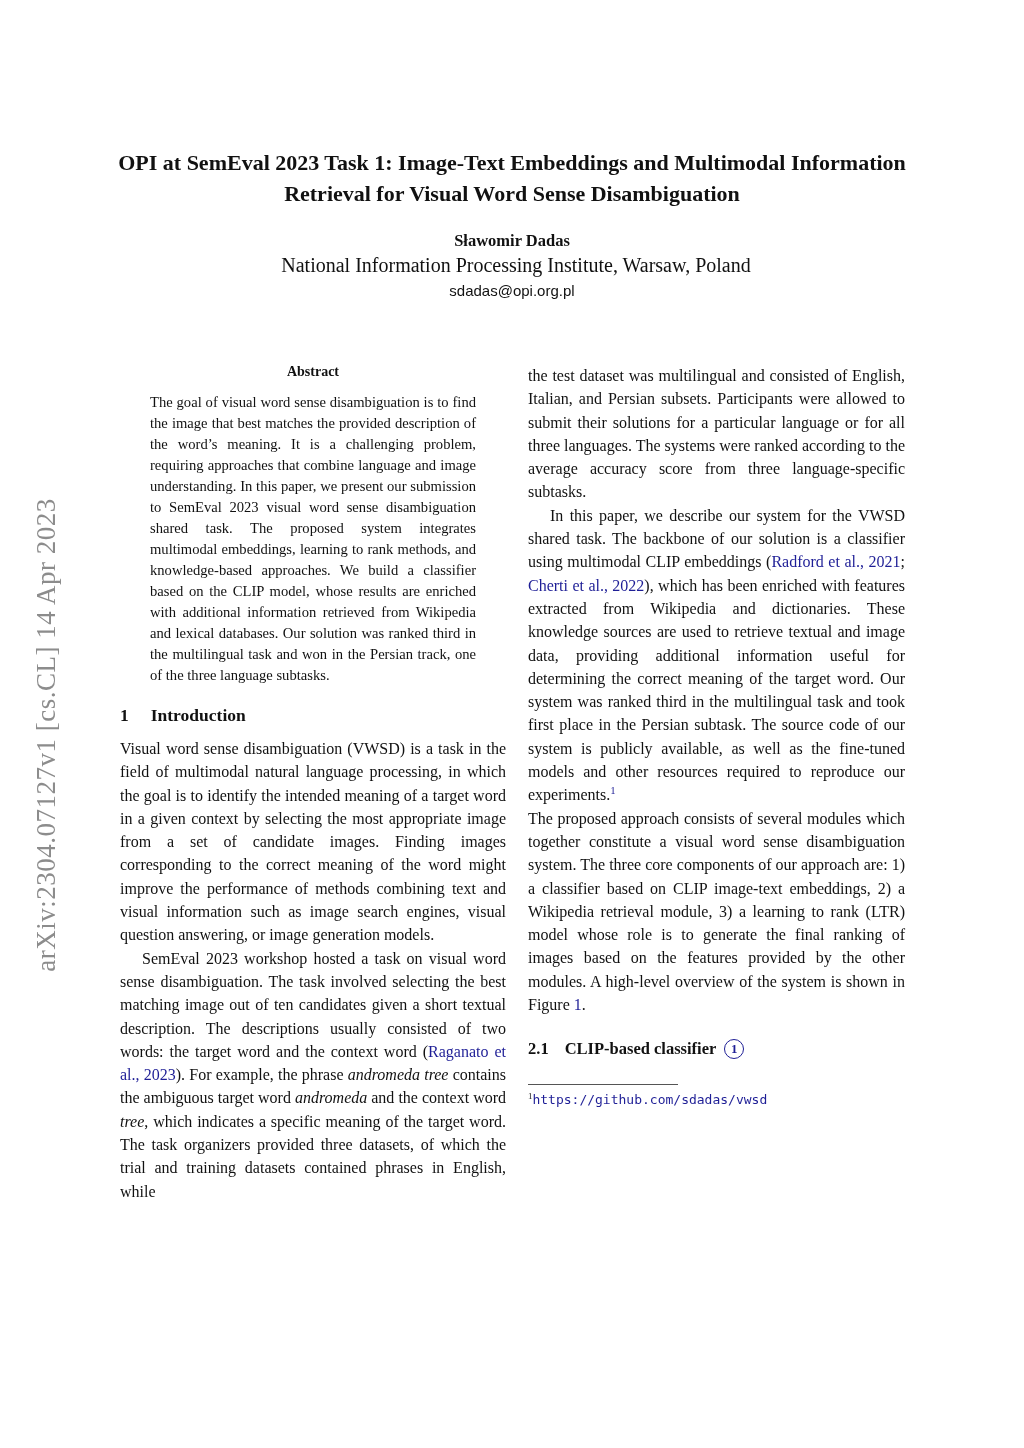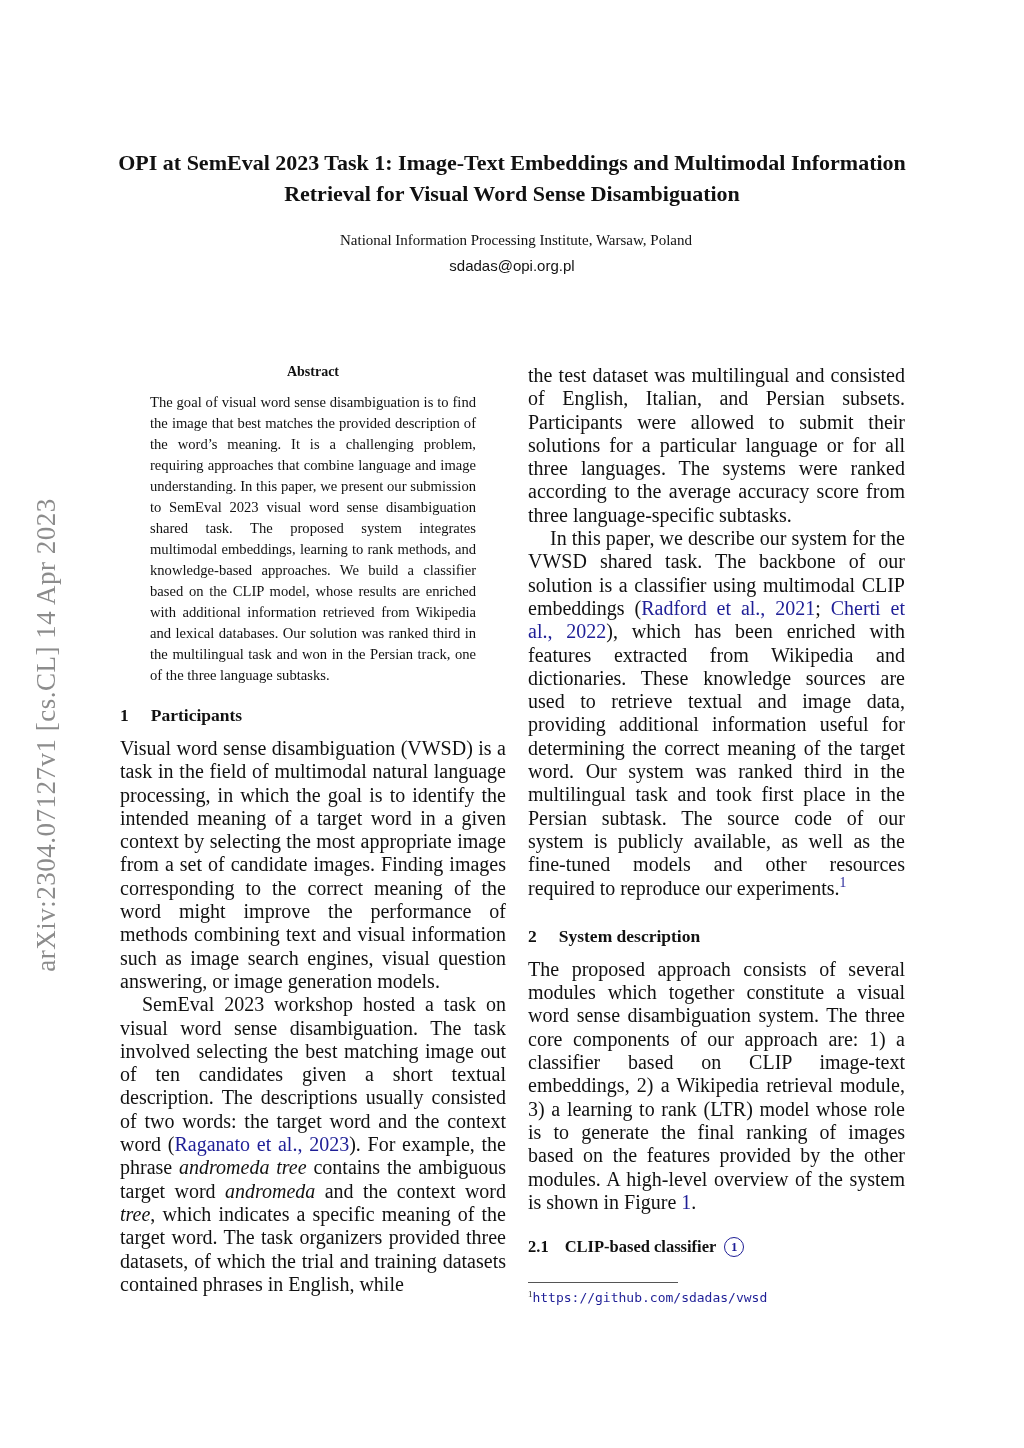--- a/index.html
+++ b/index.html
@@ -33,21 +33,21 @@
     text-align:center;
   }
   .paper-title{
     font-size:22px;font-weight:bold;line-height:31px;
     margin:0 auto;max-width:790px;
   }
   .authors{
     position:absolute;top:228px;left:0;width:1024px;text-align:center;
   }
   .author-name{font-size:16.5px;font-weight:bold;line-height:25px;}
-  .author-affil{font-size:15px;line-height:25px;padding-left:8px;}
+  .author-affil{font-size:20px;line-height:25px;padding-left:8px;}
   .author-email{font-family:Liberation Sans, sans-serif;font-size:15px;line-height:25px;}
 
   
   .col{position:absolute;top:364px;}
   .col-left{left:120px;width:386px;}
   .col-right{left:528px;width:377px;}
 
   .abs-head{
     text-align:center;font-weight:bold;font-size:14px;
     margin:0 0 10px 0;
@@ -64,21 +64,21 @@
   }
   .subsec-head{
     font-weight:bold;font-size:16.5px;
     margin:23px 0 11px 0;
     display:flex;align-items:center;
   }
   .sec-num{margin-right:22px;}
   .subsec-num{margin-right:16px;}
 
   p.body{
-    font-size:20px;line-height:23.3px;
+    font-size:16px;line-height:23.3px;
     text-align:justify;
     margin:0;
   }
   p.indent{text-indent:22px;}
 
   .cite{color:var(--link);text-decoration:none;cursor:pointer;}
   i{font-style:italic;}
   sup{font-size:68%;line-height:0;vertical-align:super;}
 
   .badge-circle{
@@ -101,42 +101,40 @@
 
 <div class="page">
 
   <div class="watermark">arXiv:2304.07127v1  [cs.CL]  14 Apr 2023</div>
 
   <div class="titleblock">
     <div class="paper-title">OPI at SemEval 2023 Task 1: Image-Text Embeddings and Multimodal Information Retrieval for Visual Word Sense Disambiguation</div>
   </div>
 
   <div class="authors">
+    <div class="author-name">Sławomir Dadas</div>
     <div class="author-affil">National Information Processing Institute, Warsaw, Poland</div>
     <div class="author-email">sdadas@opi.org.pl</div>
   </div>
 
   <div class="col col-left">
     <div class="abs-head">Abstract</div>
     <div class="abstract">The goal of visual word sense disambiguation is to find the image that best matches the provided description of the word’s meaning. It is a challenging problem, requiring approaches that combine language and image understanding. In this paper, we present our submission to SemEval 2023 visual word sense disambiguation shared task. The proposed system integrates multimodal embeddings, learning to rank methods, and knowledge-based approaches. We build a classifier based on the CLIP model, whose results are enriched with additional information retrieved from Wikipedia and lexical databases. Our solution was ranked third in the multilingual task and won in the Persian track, one of the three language subtasks.</div>
 
     <div class="sec-head">
-      <span class="sec-num">1</span><span>Participants</span>
+      <span class="sec-num">1</span><span>Introduction</span>
     </div>
     <p class="body">Visual word sense disambiguation (VWSD) is a task in the field of multimodal natural language processing, in which the goal is to identify the intended meaning of a target word in a given context by selecting the most appropriate image from a set of candidate images. Finding images corresponding to the correct meaning of the word might improve the performance of methods combining text and visual information such as image search engines, visual question answering, or image generation models.</p>
     <p class="body indent">SemEval 2023 workshop hosted a task on visual word sense disambiguation. The task involved selecting the best matching image out of ten candidates given a short textual description. The descriptions usually consisted of two words: the target word and the context word (<a class="cite">Raganato et al., 2023</a>). For example, the phrase <i>andromeda tree</i> contains the ambiguous target word <i>andromeda</i> and the context word <i>tree</i>, which indicates a specific meaning of the target word. The task organizers provided three datasets, of which the trial and training datasets contained phrases in English, while</p>
   </div>
 
   <div class="col col-right">
     <p class="body">the test dataset was multilingual and consisted of English, Italian, and Persian subsets. Participants were allowed to submit their solutions for a particular language or for all three languages. The systems were ranked according to the average accuracy score from three language-specific subtasks.</p>
     <p class="body indent">In this paper, we describe our system for the VWSD shared task. The backbone of our solution is a classifier using multimodal CLIP embeddings (<a class="cite">Radford et al., 2021</a>; <a class="cite">Cherti et al., 2022</a>), which has been enriched with features extracted from Wikipedia and dictionaries. These knowledge sources are used to retrieve textual and image data, providing additional information useful for determining the correct meaning of the target word. Our system was ranked third in the multilingual task and took first place in the Persian subtask. The source code of our system is publicly available, as well as the fine-tuned models and other resources required to reproduce our experiments.<sup><a class="cite">1</a></sup></p>
 
-    <div class="sec-head" style="margin-top:26px;">
-      <span class="sec-num">2</span><span>System description</span>
-    </div>
     <p class="body">The proposed approach consists of several modules which together constitute a visual word sense disambiguation system. The three core components of our approach are: 1) a classifier based on CLIP image-text embeddings, 2) a Wikipedia retrieval module, 3) a learning to rank (LTR) model whose role is to generate the final ranking of images based on the features provided by the other modules. A high-level overview of the system is shown in Figure <a class="cite">1</a>.</p>
 
     <div class="subsec-head">
       <span class="subsec-num">2.1</span>
         <span>CLIP-based classifier</span>
         <span class="badge-circle">1</span>
     </div>
 
     <div class="footnote">
       <span class="fnrule"></span>

